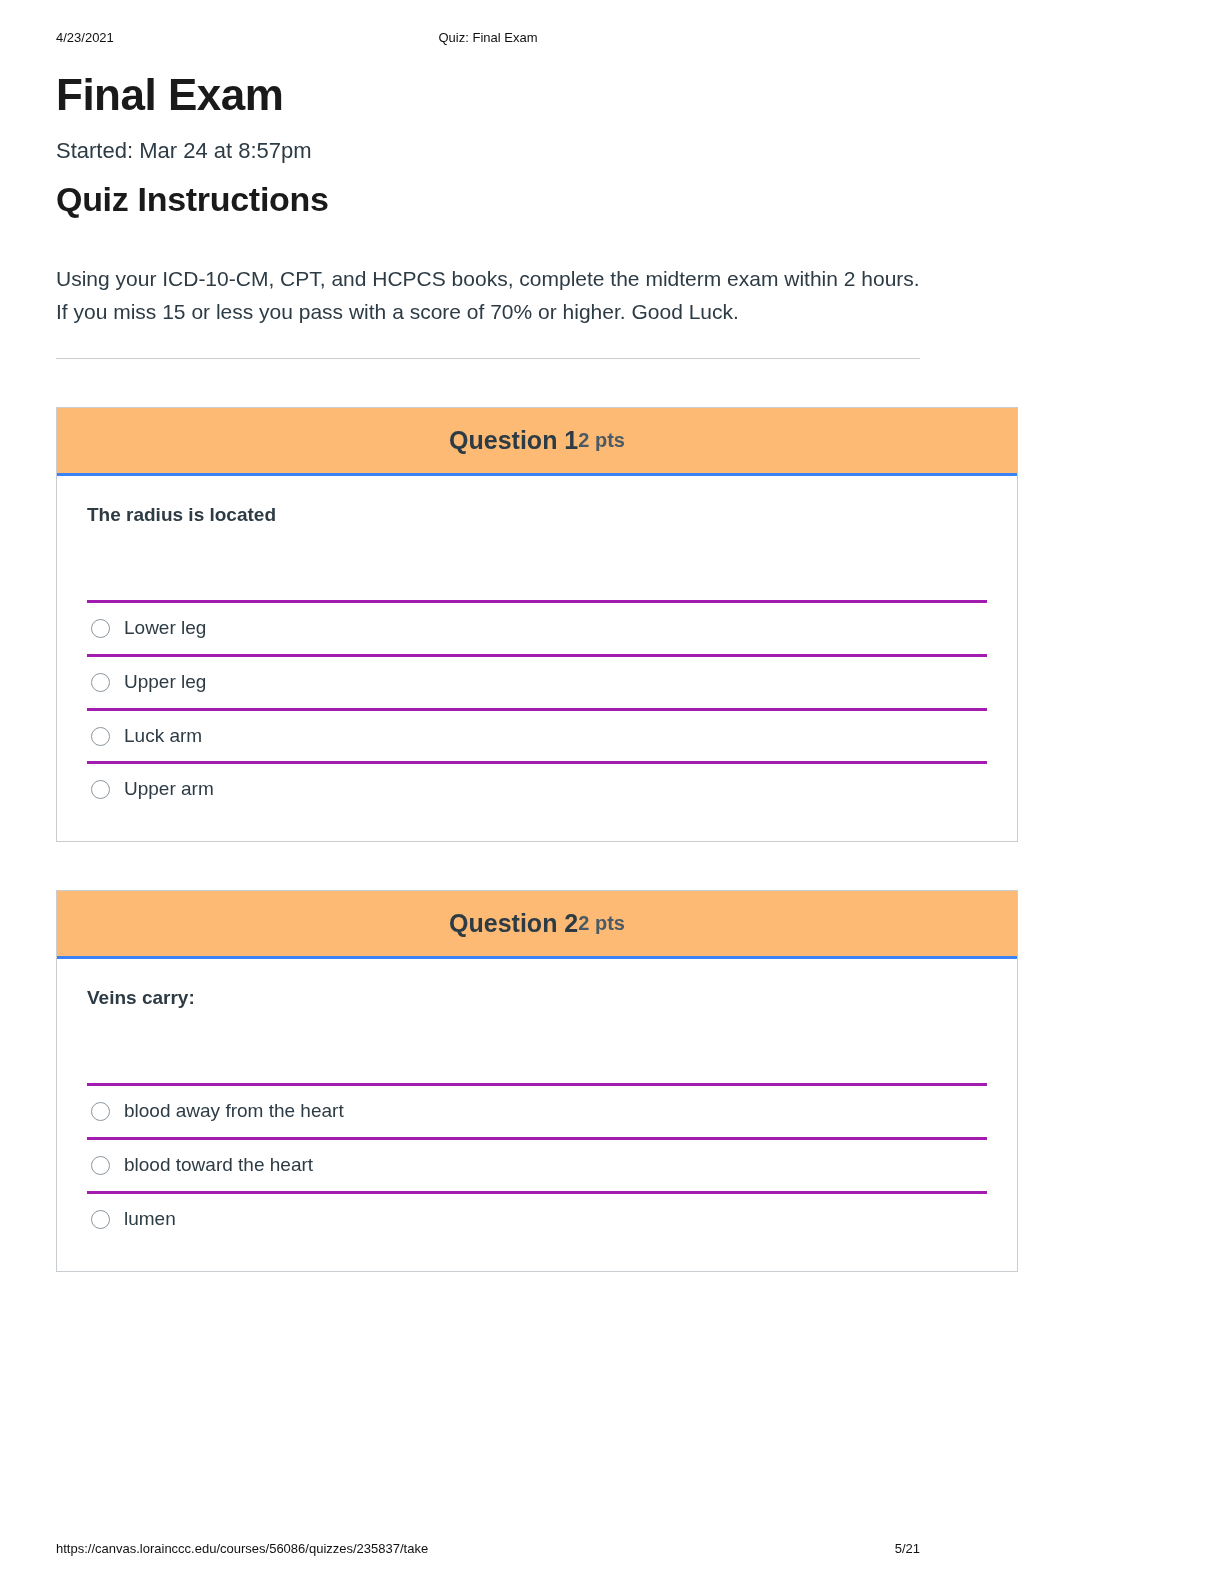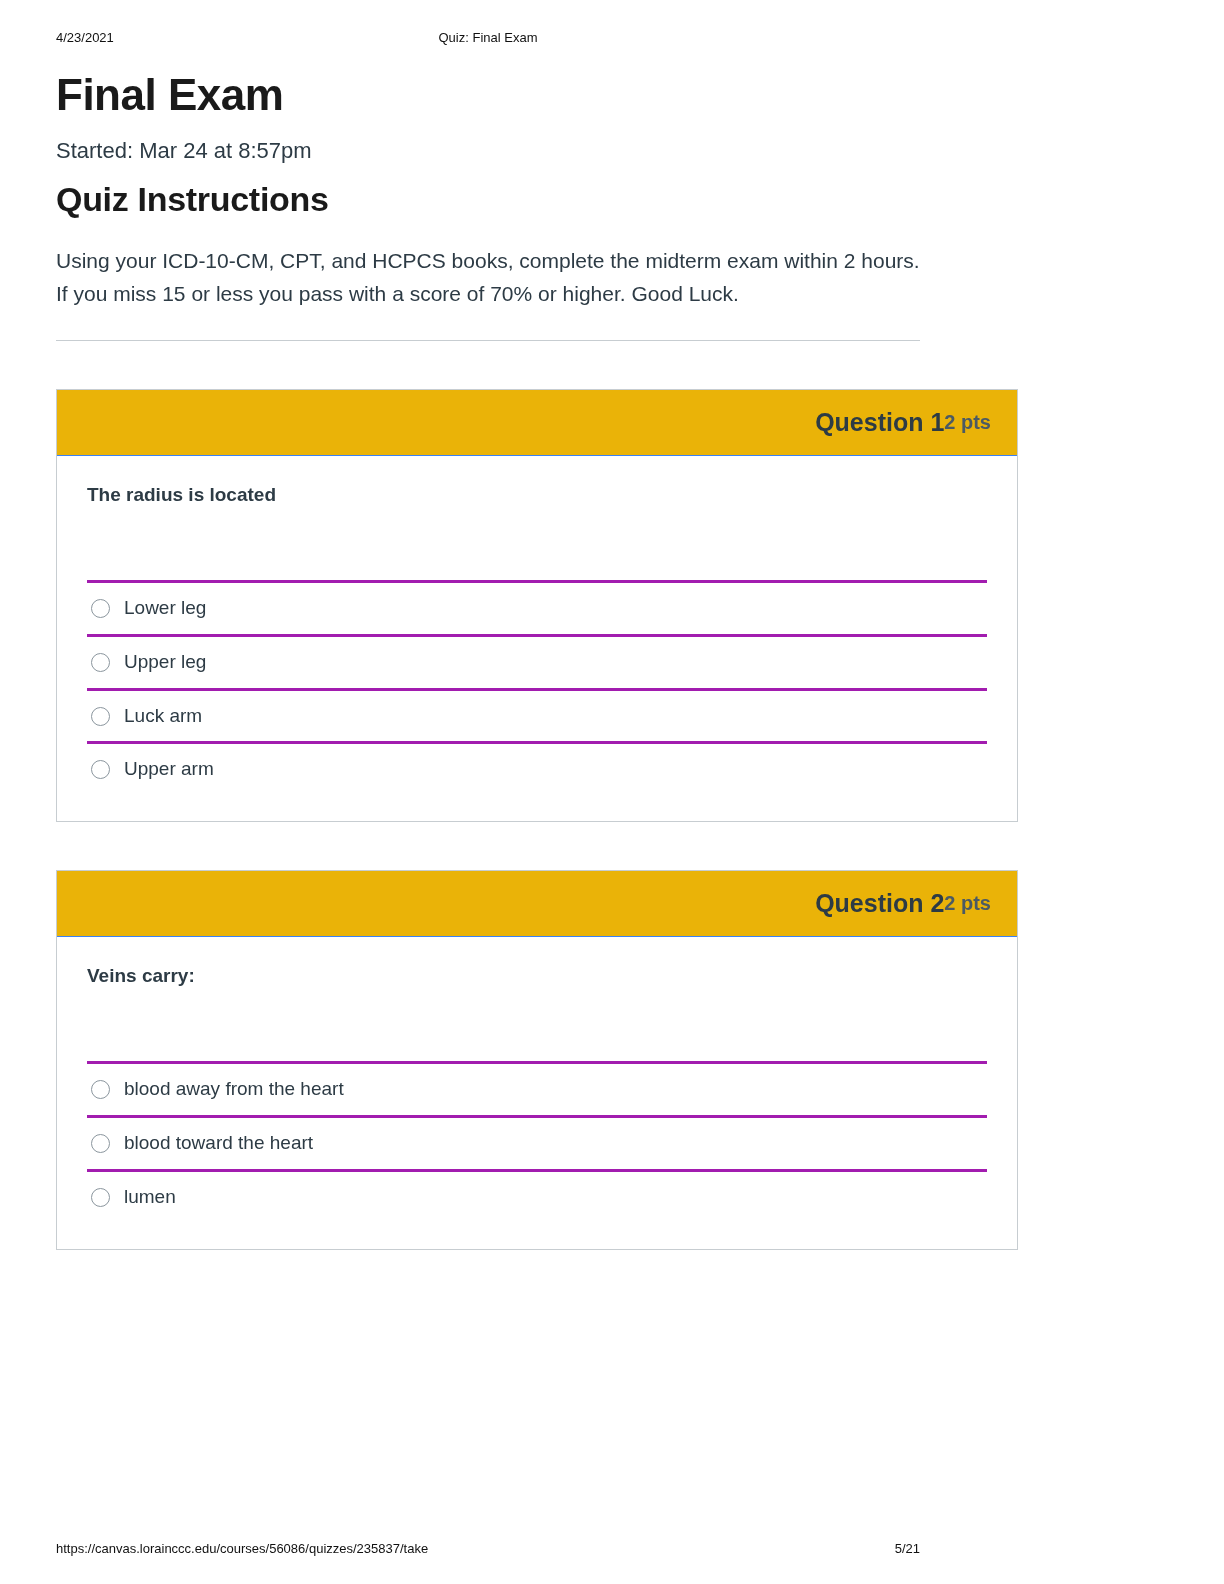--- a/index.html
+++ b/index.html
@@ -60,43 +60,43 @@
   h2.instructions-title {
     font-size: 34px;
     font-weight: bold;
     margin: 16px 0 0 0;
     color: #1a1a1a;
     letter-spacing: -0.3px;
   }
   .instructions-text {
     font-size: 21px;
     line-height: 1.55;
-    margin-top: 26px;
+    margin-top: 44px;
     color: #2d3b45;
     max-width: 1100px;
   }
   .divider {
     border: none;
     border-top: 1px solid #c7cdd1;
     margin: 30px 0 0 0;
   }
   
   .question {
     border: 1px solid #c7cdd1;
     margin: 48px auto 0 auto;
     width: 960px;
     background: #fff;
   }
   .question-header {
     display: flex;
     align-items: center;
-    justify-content: flex-end;
+    justify-content: center;
     padding: 18px 26px;
-    border-bottom: 1px solid #3b82f6;
-    background: #eab308;
+    border-bottom: 3px solid #3b82f6;
+    background: #fdba74;
   }
   .question-name {
     font-size: 25px;
     font-weight: bold;
     color: #2d3b45;
   }
   .question-points {
     font-size: 20px;
     font-weight: bold;
     color: #4b5a64;

